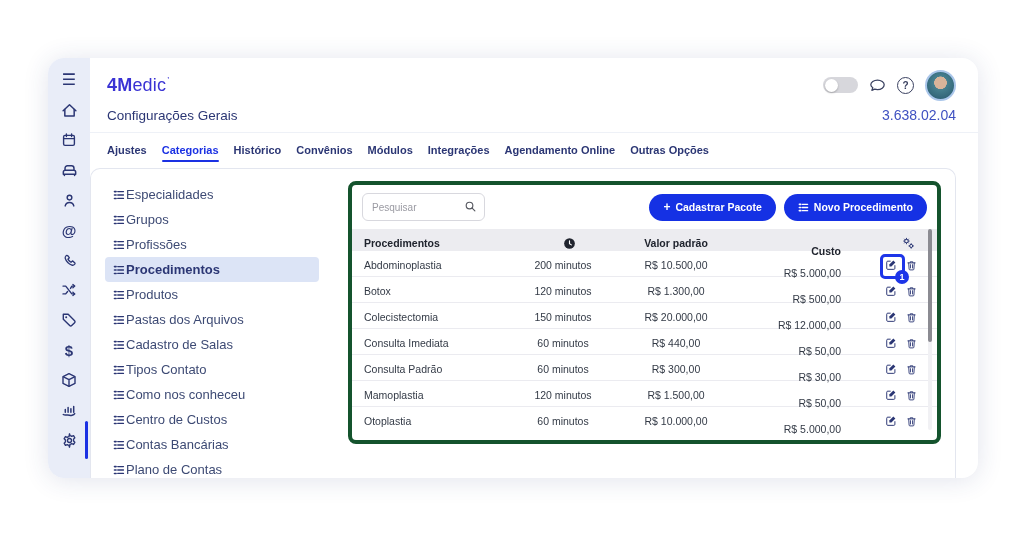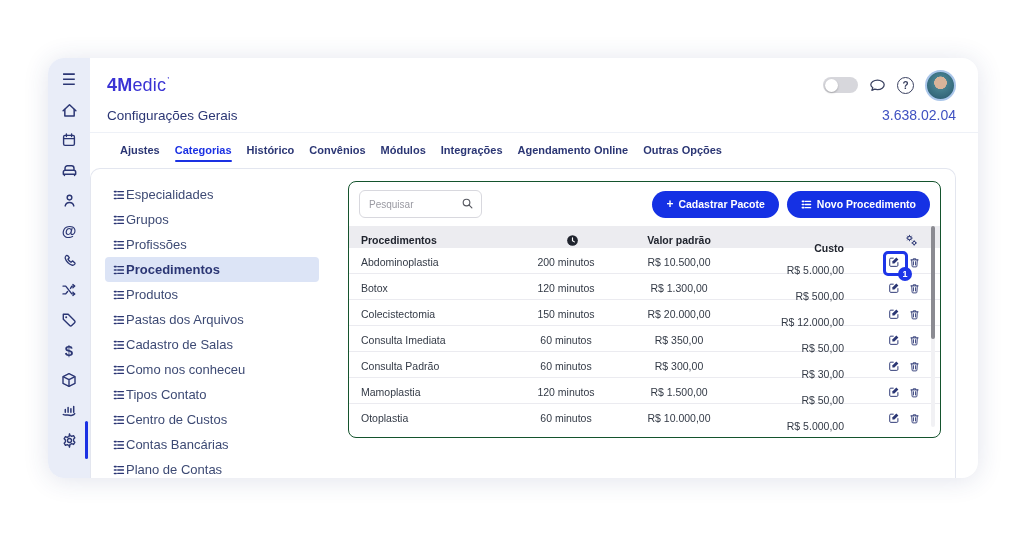--- a/index.html
+++ b/index.html
@@ -28,36 +28,36 @@
   .bubble{color:#3a4160;display:flex;}
   .qmark{width:15px;height:15px;border:1.3px solid #3a4160;border-radius:50%;color:#3a4160;
         font-size:10px;display:flex;align-items:center;justify-content:center;font-weight:700;cursor:pointer;}
   .avatar{width:27px;height:27px;border-radius:50%;border:2px solid #aac6ea;
         background:radial-gradient(circle at 50% 40%,#d8b49a 0 29%,#46808f 31%,#27566b 100%);cursor:pointer;}
   .titlebar{padding:5px 22px 9px 17px;display:flex;align-items:flex-end;justify-content:space-between;
         border-bottom:1px solid #eef1f7;}
   .page-title{font-size:13.5px;color:#2b3674;}
   .version{font-size:14px;color:#3f51c1;}
   
-  .tabs{display:flex;gap:15px;padding:11px 30px 12px;}
+  .tabs{display:flex;gap:15px;padding:11px 17px 12px;}
   .tab{font-size:11px;font-weight:700;color:#2b3674;cursor:pointer;position:relative;white-space:nowrap;}
   .tab.active{color:#1b31e3;}
   .tab.active::after{content:"";position:absolute;left:0;right:0;bottom:-6px;height:2.5px;
         background:#1b31e3;border-radius:2px;}
   
   .panel{flex:1;margin-right:22px;border:1px solid #e3e6ef;border-bottom:none;
         border-radius:10px 10px 0 0;display:flex;min-height:0;}
   .cats{width:237px;padding:13px 0 0 14px;flex-shrink:0;}
   .cat{width:198px;height:25px;display:flex;align-items:center;gap:1px;padding:0 8px;
         font-size:13px;color:#3d4a74;border-radius:4px;cursor:pointer;}
   .cat .cico{color:#2b3674;display:flex;}
   .cat.active{background:#dce4f6;color:#2b3674;font-weight:700;}
   
   .tablewrap{flex:1;padding:12px 14px 0 6px;min-width:0;}
-  .tcontainer{border:1px solid #14532d;border-radius:8px;position:relative;padding-bottom:8px;background:#fff;}
+  .tcontainer{border:4px solid #14532d;border-radius:8px;position:relative;padding-bottom:8px;background:#fff;}
   .ttoolbar{display:flex;align-items:center;justify-content:space-between;padding:8px 10px;}
   .searchbox{position:relative;}
   .searchbox input{width:86px;height:26px;border:1px solid #d8d8de;border-radius:6px;
         padding:0 26px 0 9px;font-size:10px;color:#333;outline:none;font-family:inherit;}
   .searchbox input::placeholder{color:#9a9aa2;}
   .searchbox .sico{position:absolute;right:8px;top:6px;color:#55575f;}
   .btns{display:flex;gap:8px;}
   .pill{height:27px;border:none;border-radius:14px;background:#1531e4;color:#fff;font-weight:700;
         font-size:10.5px;display:flex;align-items:center;gap:5px;padding:0 14px;cursor:pointer;font-family:inherit;}
   .pill .bico{display:flex;font-size:12px;font-weight:700;line-height:1;}
@@ -256,30 +256,30 @@
             </span>
             <span>Cadastro de Salas</span>
           </div>
           <div class="cat">
             <span class="cico">
               <svg viewBox="0 0 16 16" width="12" height="12" fill="none" stroke="currentColor" stroke-linecap="round">
                 <path d="M2 3.4h2.1M2 8h2.1M2 12.6h2.1" stroke-width="2.2"></path>
                 <path d="M6.3 3.4H14M6.3 8H14M6.3 12.6H14" stroke-width="1.7"></path>
               </svg>
             </span>
+            <span>Tipos Contato</span>
+          </div>
+          <div class="cat">
+            <span class="cico">
+              <svg viewBox="0 0 16 16" width="12" height="12" fill="none" stroke="currentColor" stroke-linecap="round">
+                <path d="M2 3.4h2.1M2 8h2.1M2 12.6h2.1" stroke-width="2.2"></path>
+                <path d="M6.3 3.4H14M6.3 8H14M6.3 12.6H14" stroke-width="1.7"></path>
+              </svg>
+            </span>
             <span>Como nos conheceu</span>
-          </div>
-          <div class="cat">
-            <span class="cico">
-              <svg viewBox="0 0 16 16" width="12" height="12" fill="none" stroke="currentColor" stroke-linecap="round">
-                <path d="M2 3.4h2.1M2 8h2.1M2 12.6h2.1" stroke-width="2.2"></path>
-                <path d="M6.3 3.4H14M6.3 8H14M6.3 12.6H14" stroke-width="1.7"></path>
-              </svg>
-            </span>
-            <span>Tipos Contato</span>
           </div>
           <div class="cat">
             <span class="cico">
               <svg viewBox="0 0 16 16" width="12" height="12" fill="none" stroke="currentColor" stroke-linecap="round">
                 <path d="M2 3.4h2.1M2 8h2.1M2 12.6h2.1" stroke-width="2.2"></path>
                 <path d="M6.3 3.4H14M6.3 8H14M6.3 12.6H14" stroke-width="1.7"></path>
               </svg>
             </span>
             <span>Centro de Custos</span>
           </div>
@@ -424,21 +424,21 @@
                       <path d="M2.7 4.2h10.6M6.1 4V2.6h3.8V4"></path>
                       <path d="M3.9 4.2l.6 9a1.3 1.3 0 0 0 1.3 1.2h4.4a1.3 1.3 0 0 0 1.3-1.2l.6-9"></path>
                       <path d="M6.5 6.8v4.8M9.5 6.8v4.8"></path>
                     </svg>
                   </span>
                 </span>
               </div>
               <div class="t-grid t-row">
                 <span>Consulta Imediata</span>
                 <span class="c-num">60 minutos</span>
-                <span class="c-num">R$ 350,00</span>
+                <span class="c-num">R$ 440,00</span>
                 <span class="c-cost">R$ 50,00</span>
                 <span class="c-act">
                   <span class="act-edit-wrap">
                     <span class="aico">
                       <svg viewBox="0 0 16 16" width="12" height="12" fill="none" stroke="currentColor" stroke-width="1.3" stroke-linecap="round" stroke-linejoin="round">
                         <path d="M13.2 8.8v3.6a1.4 1.4 0 0 1-1.4 1.4H3.7a1.4 1.4 0 0 1-1.4-1.4V4.3A1.4 1.4 0 0 1 3.7 2.9H7"></path>
                         <path d="M11.1 2.1l2.7 2.7-5.3 5.3H5.8V7.4z" fill="currentColor" stroke="none"></path>
                       </svg>
                     </span>
 

